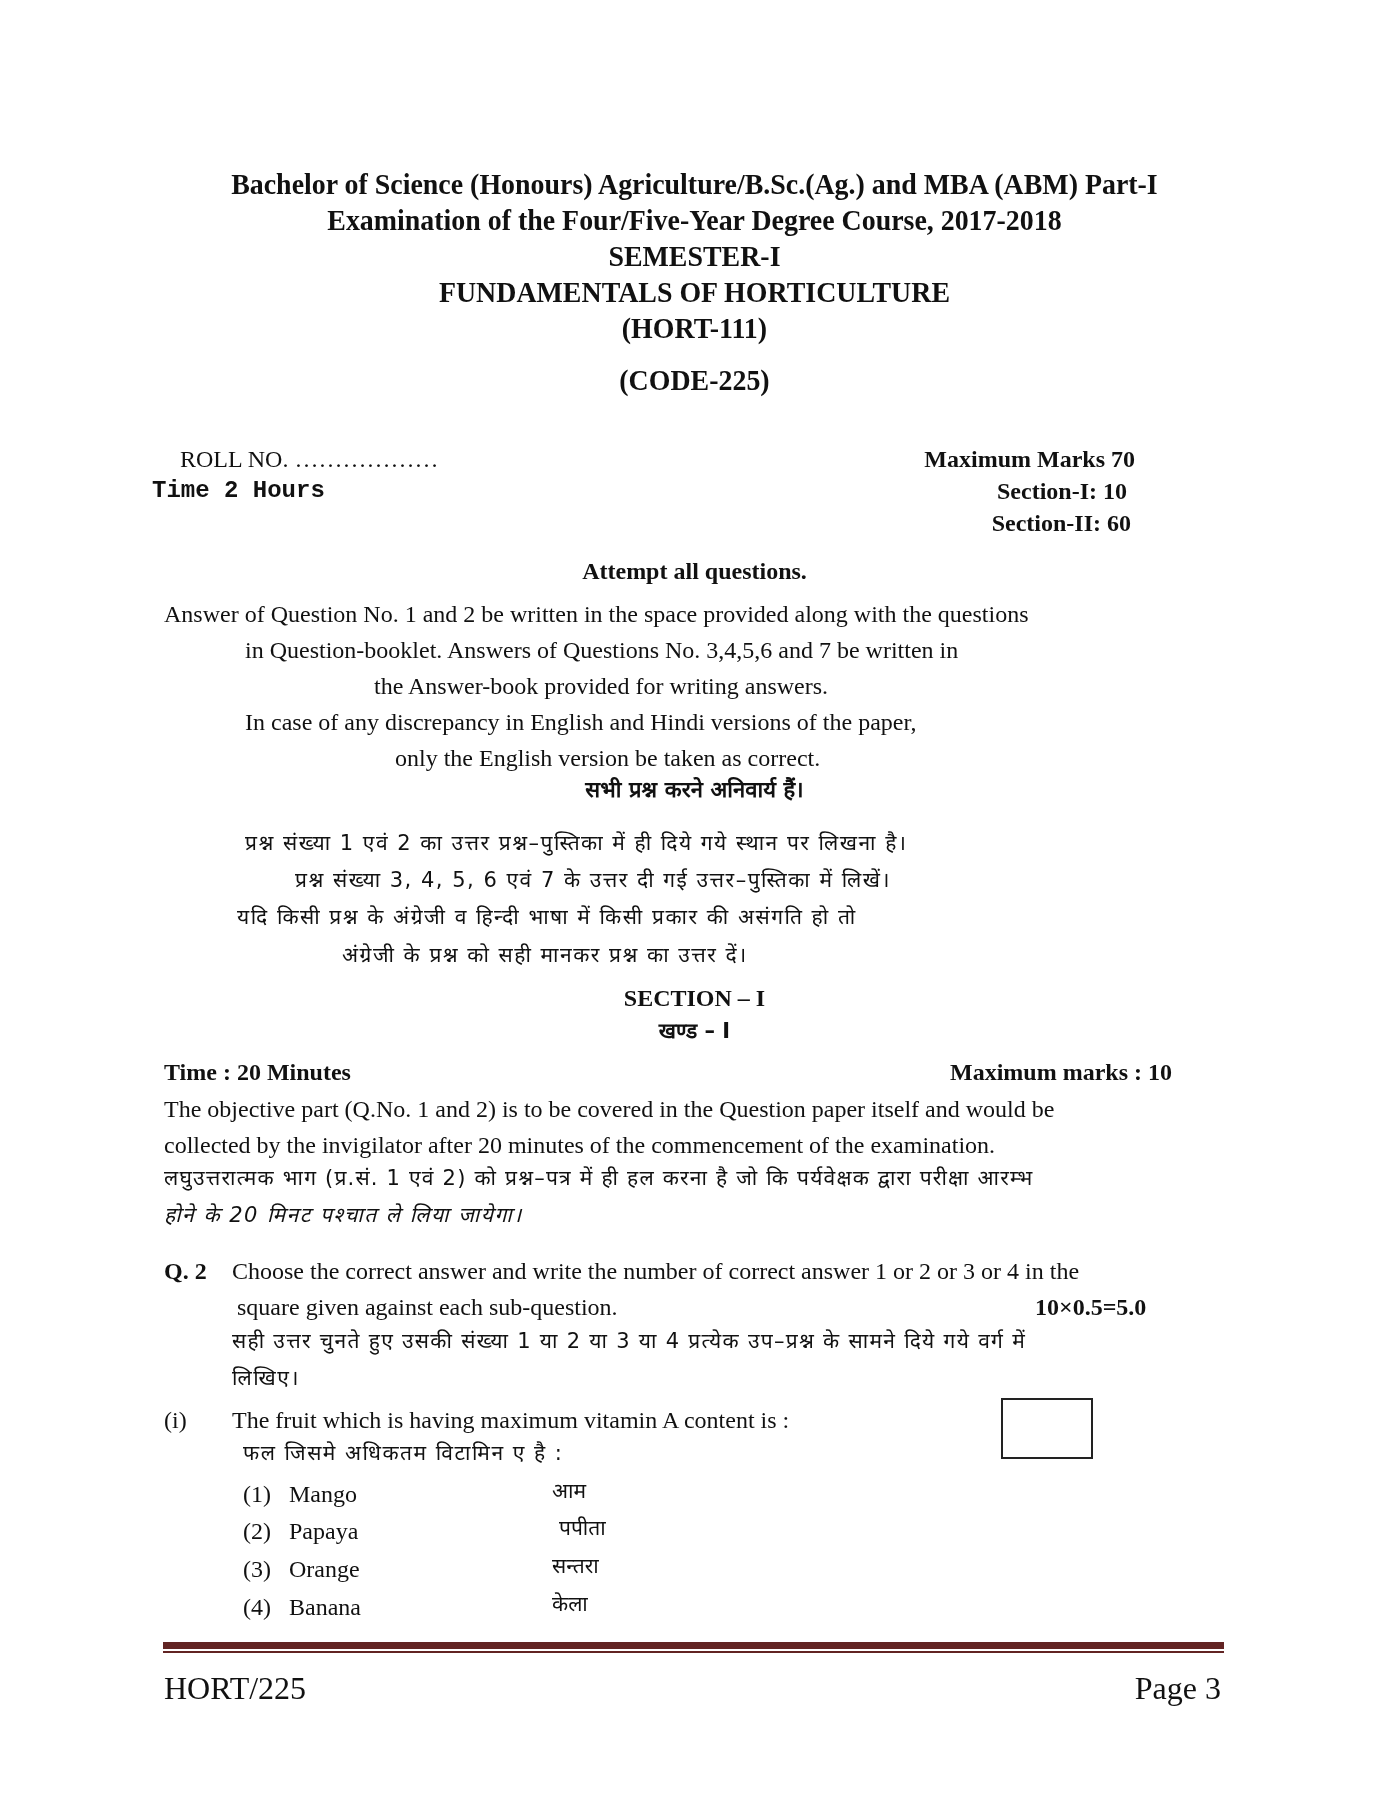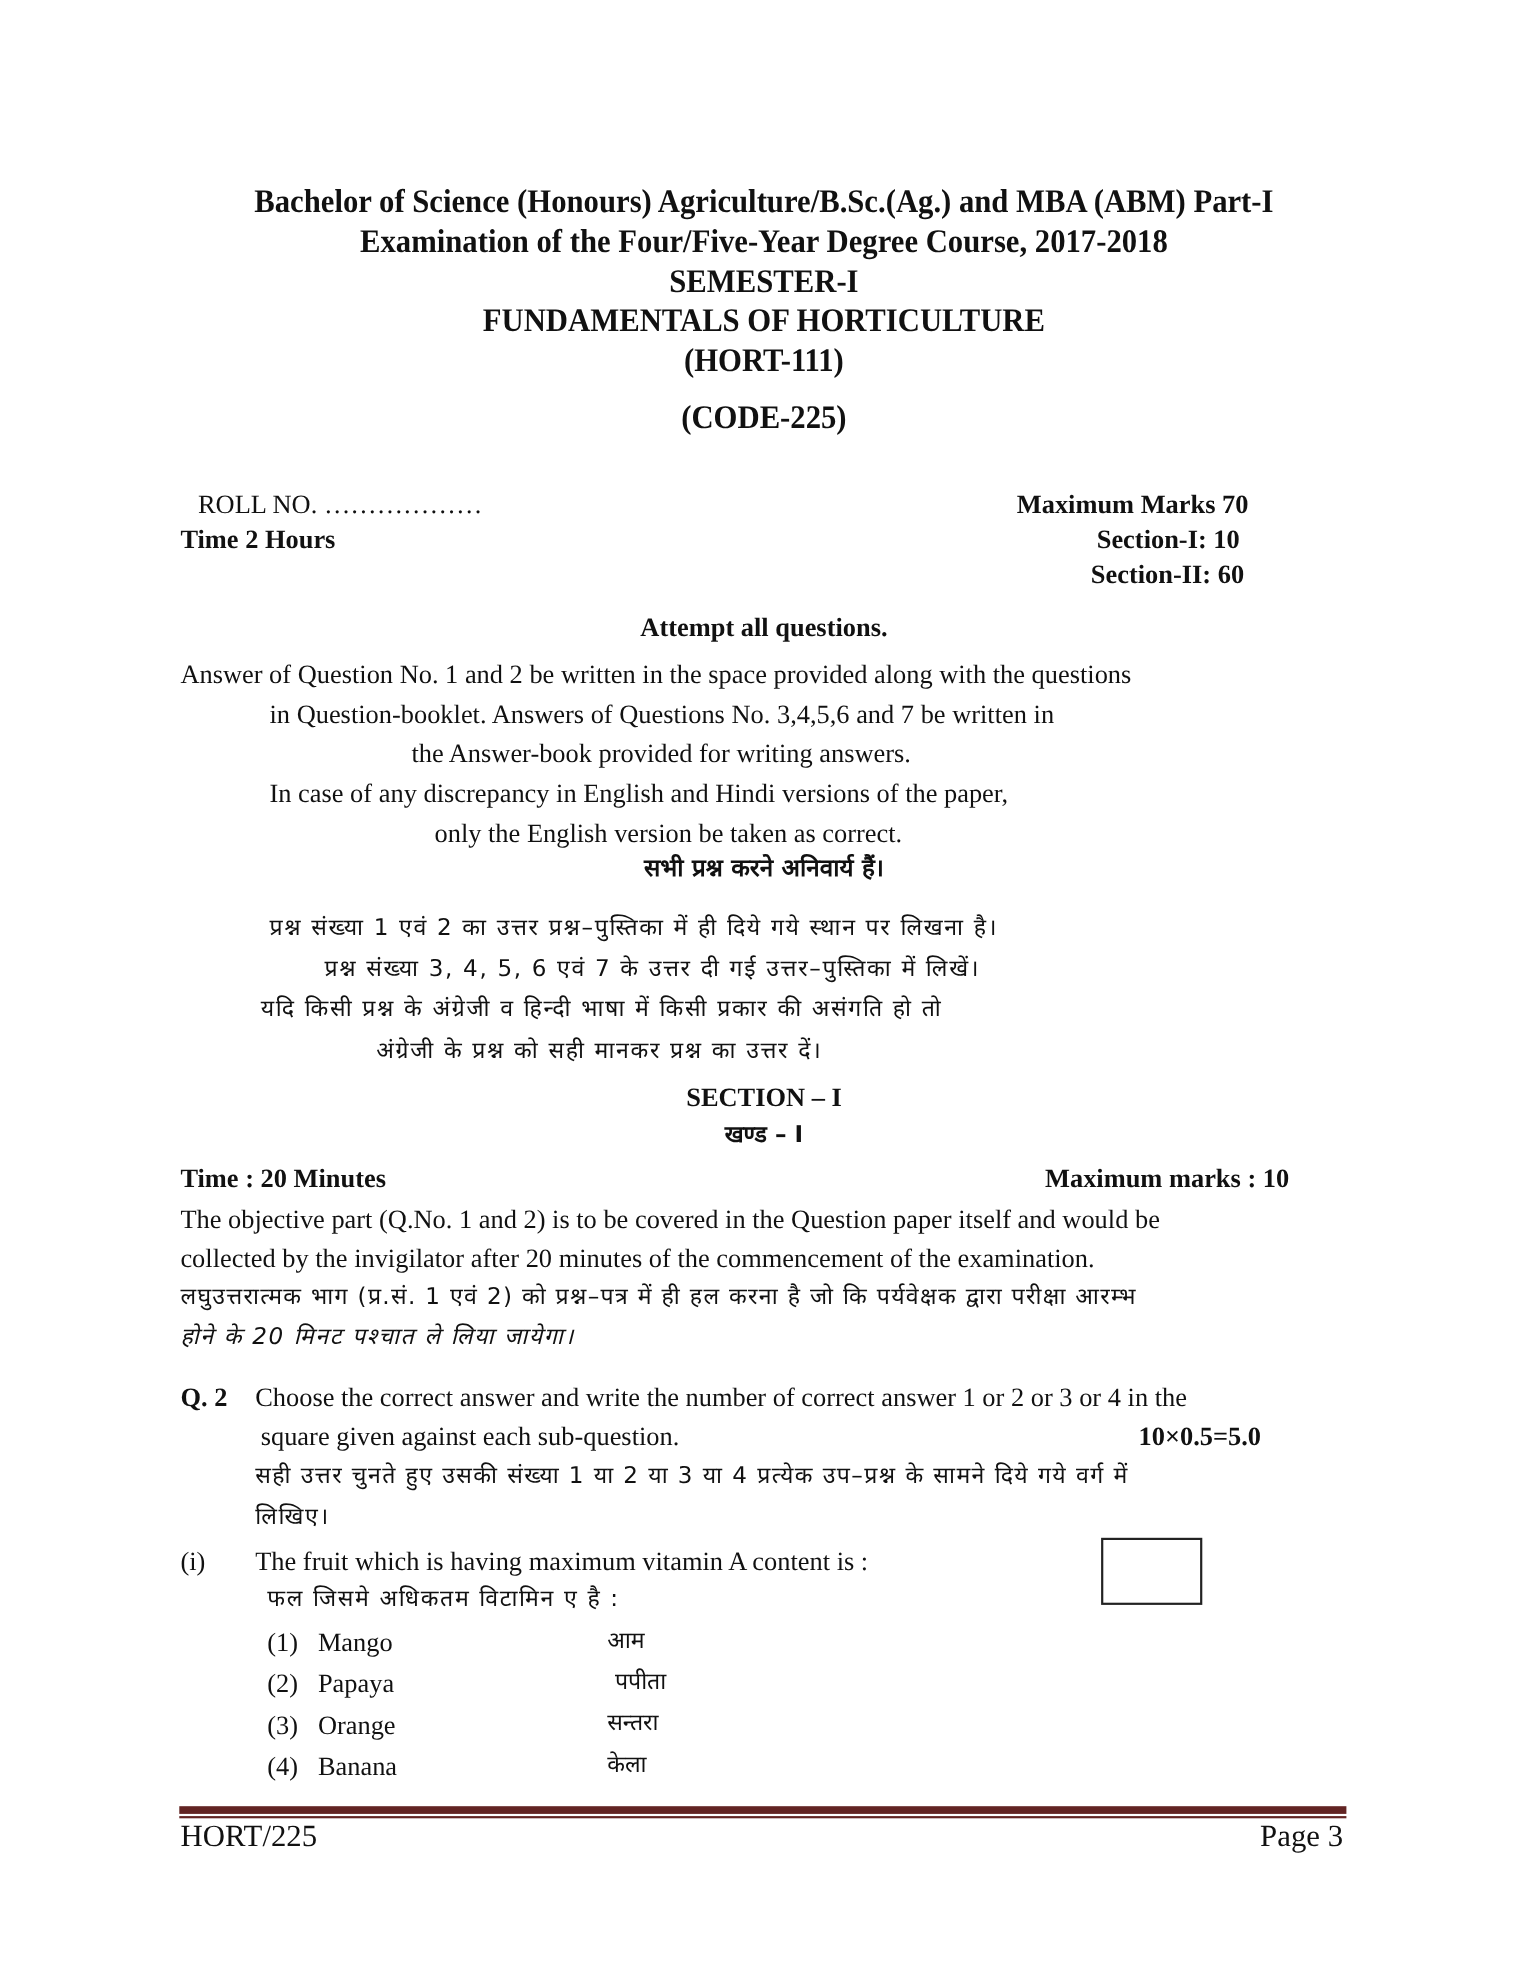--- a/index.html
+++ b/index.html
@@ -7,37 +7,37 @@
   .abs { position: absolute; white-space: nowrap; line-height: 1; }
   .b { font-weight: bold; }
   .center { left: 0; width: 1389px; text-align: center; }
   .title { font-size: 30px; font-weight: bold; font-family: "Liberation Serif", serif; transform: scaleX(0.93); transform-origin: 694px 0; }
   .t24 { font-size: 24px; font-family: "Liberation Serif", serif; }
   .hi { font-size: 21px; font-family: "DejaVu Sans", sans-serif; letter-spacing: 1.5px; }
   .hib { font-size: 22px; font-weight: bold; font-family: "DejaVu Sans", sans-serif; }
   .answer-box { position: absolute; left: 1001px; top: 1398px; width: 92px; height: 61px; border: 2px solid #222; box-sizing: border-box; }
   .rule-thick { position: absolute; left: 163px; top: 1642px; width: 1061px; height: 7px; background: #622423; }
   .rule-thin { position: absolute; left: 163px; top: 1651px; width: 1061px; height: 2px; background: #622423; }
-  .footer { font-family: "Liberation Serif", serif; font-size: 28px; }
+  .footer { font-family: "Liberation Serif", serif; font-size: 32px; margin-top: 16px; }
 </style>
 </head>
 <body>
 
 <div>
   <div class="abs center title" style="top:169px;">Bachelor of Science (Honours) Agriculture/B.Sc.(Ag.) and MBA (ABM) Part-I</div>
   <div class="abs center title" style="top:205px;">Examination of the Four/Five-Year Degree Course, 2017-2018</div>
   <div class="abs center title" style="top:241px;">SEMESTER-I</div>
   <div class="abs center title" style="top:277px;">FUNDAMENTALS OF HORTICULTURE</div>
   <div class="abs center title" style="top:313px;">(HORT-111)</div>
   <div class="abs center title" style="top:365px;">(CODE-225)</div>
 </div>
 
 <div>
   <div class="abs t24" style="left:180px; top:447px;">ROLL NO. ………………</div>
-  <div class="abs t24 b" style="left:164px; top:479px;">Time 2 Hours</div>
+  <div class="abs t24 b" style="left:152px; top:479px;font-family:Liberation Mono, monospace;">Time 2 Hours</div>
   <div class="abs t24 b" style="right:254px; top:447px;">Maximum Marks 70</div>
   <div class="abs t24 b" style="right:262px; top:479px;">Section-I: 10</div>
   <div class="abs t24 b" style="right:258px; top:511px;">Section-II: 60</div>
 </div>
 
 <div>
   <div class="abs center t24 b" style="top:559px;">Attempt all questions.</div>
   <div class="abs t24" style="left:164px; top:602px;">Answer of Question No. 1 and 2 be written in the space provided along with the questions</div>
   <div class="abs t24" style="left:245px; top:638px;">in Question-booklet. Answers of Questions No. 3,4,5,6 and 7 be written in</div>
   <div class="abs t24" style="left:374px; top:674px;font-family:Liberation Serif, serif;">the Answer-book provided for writing answers.</div>

